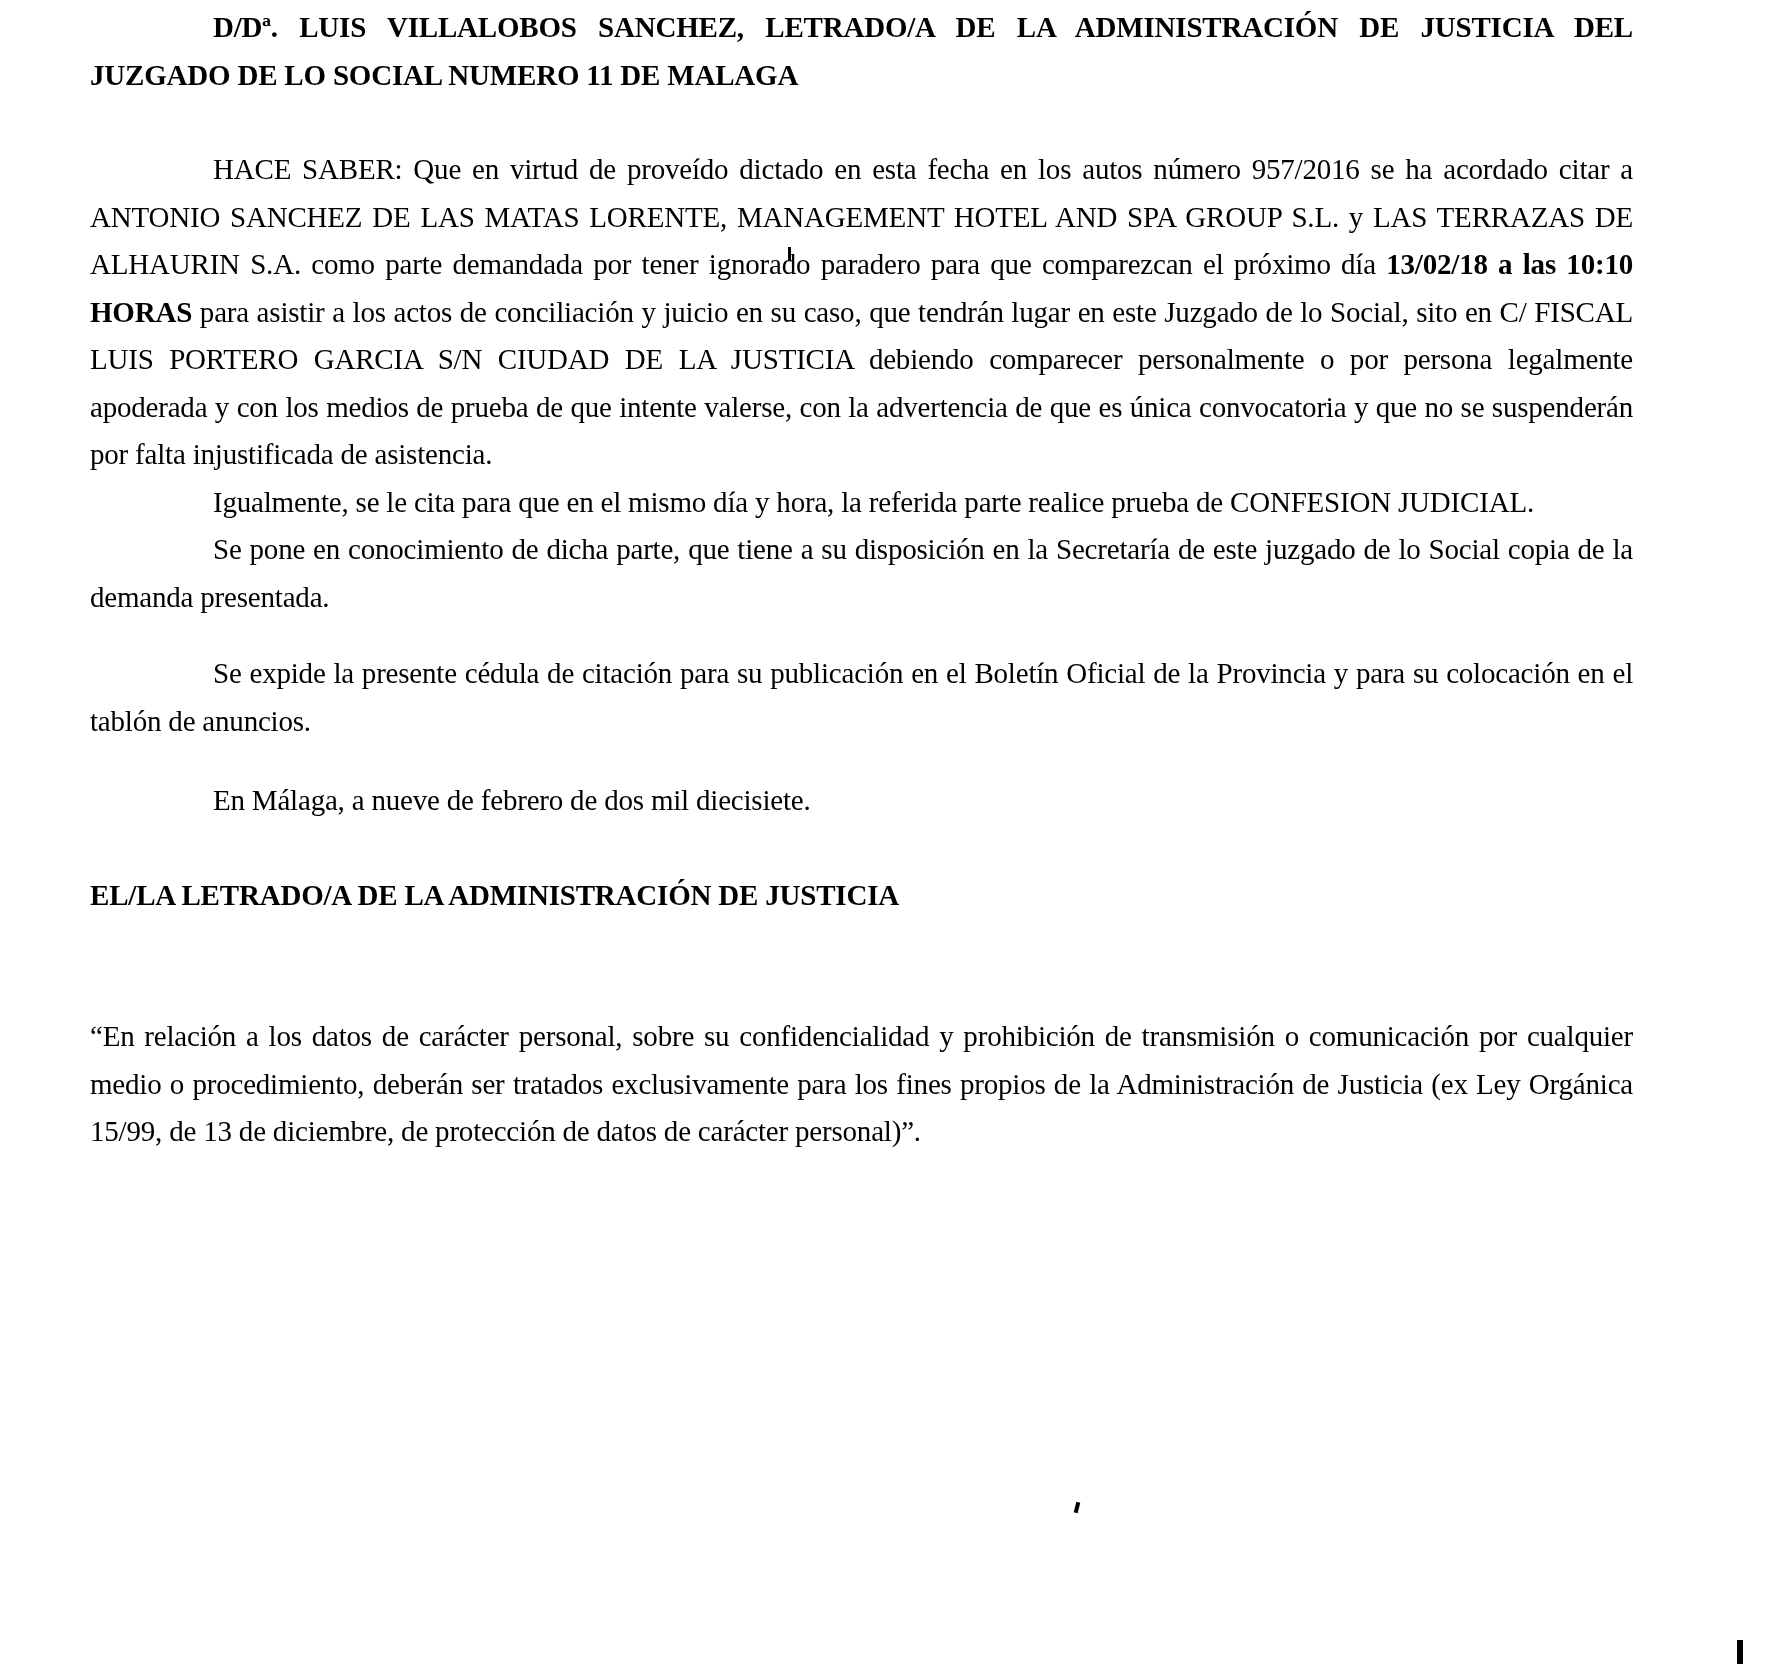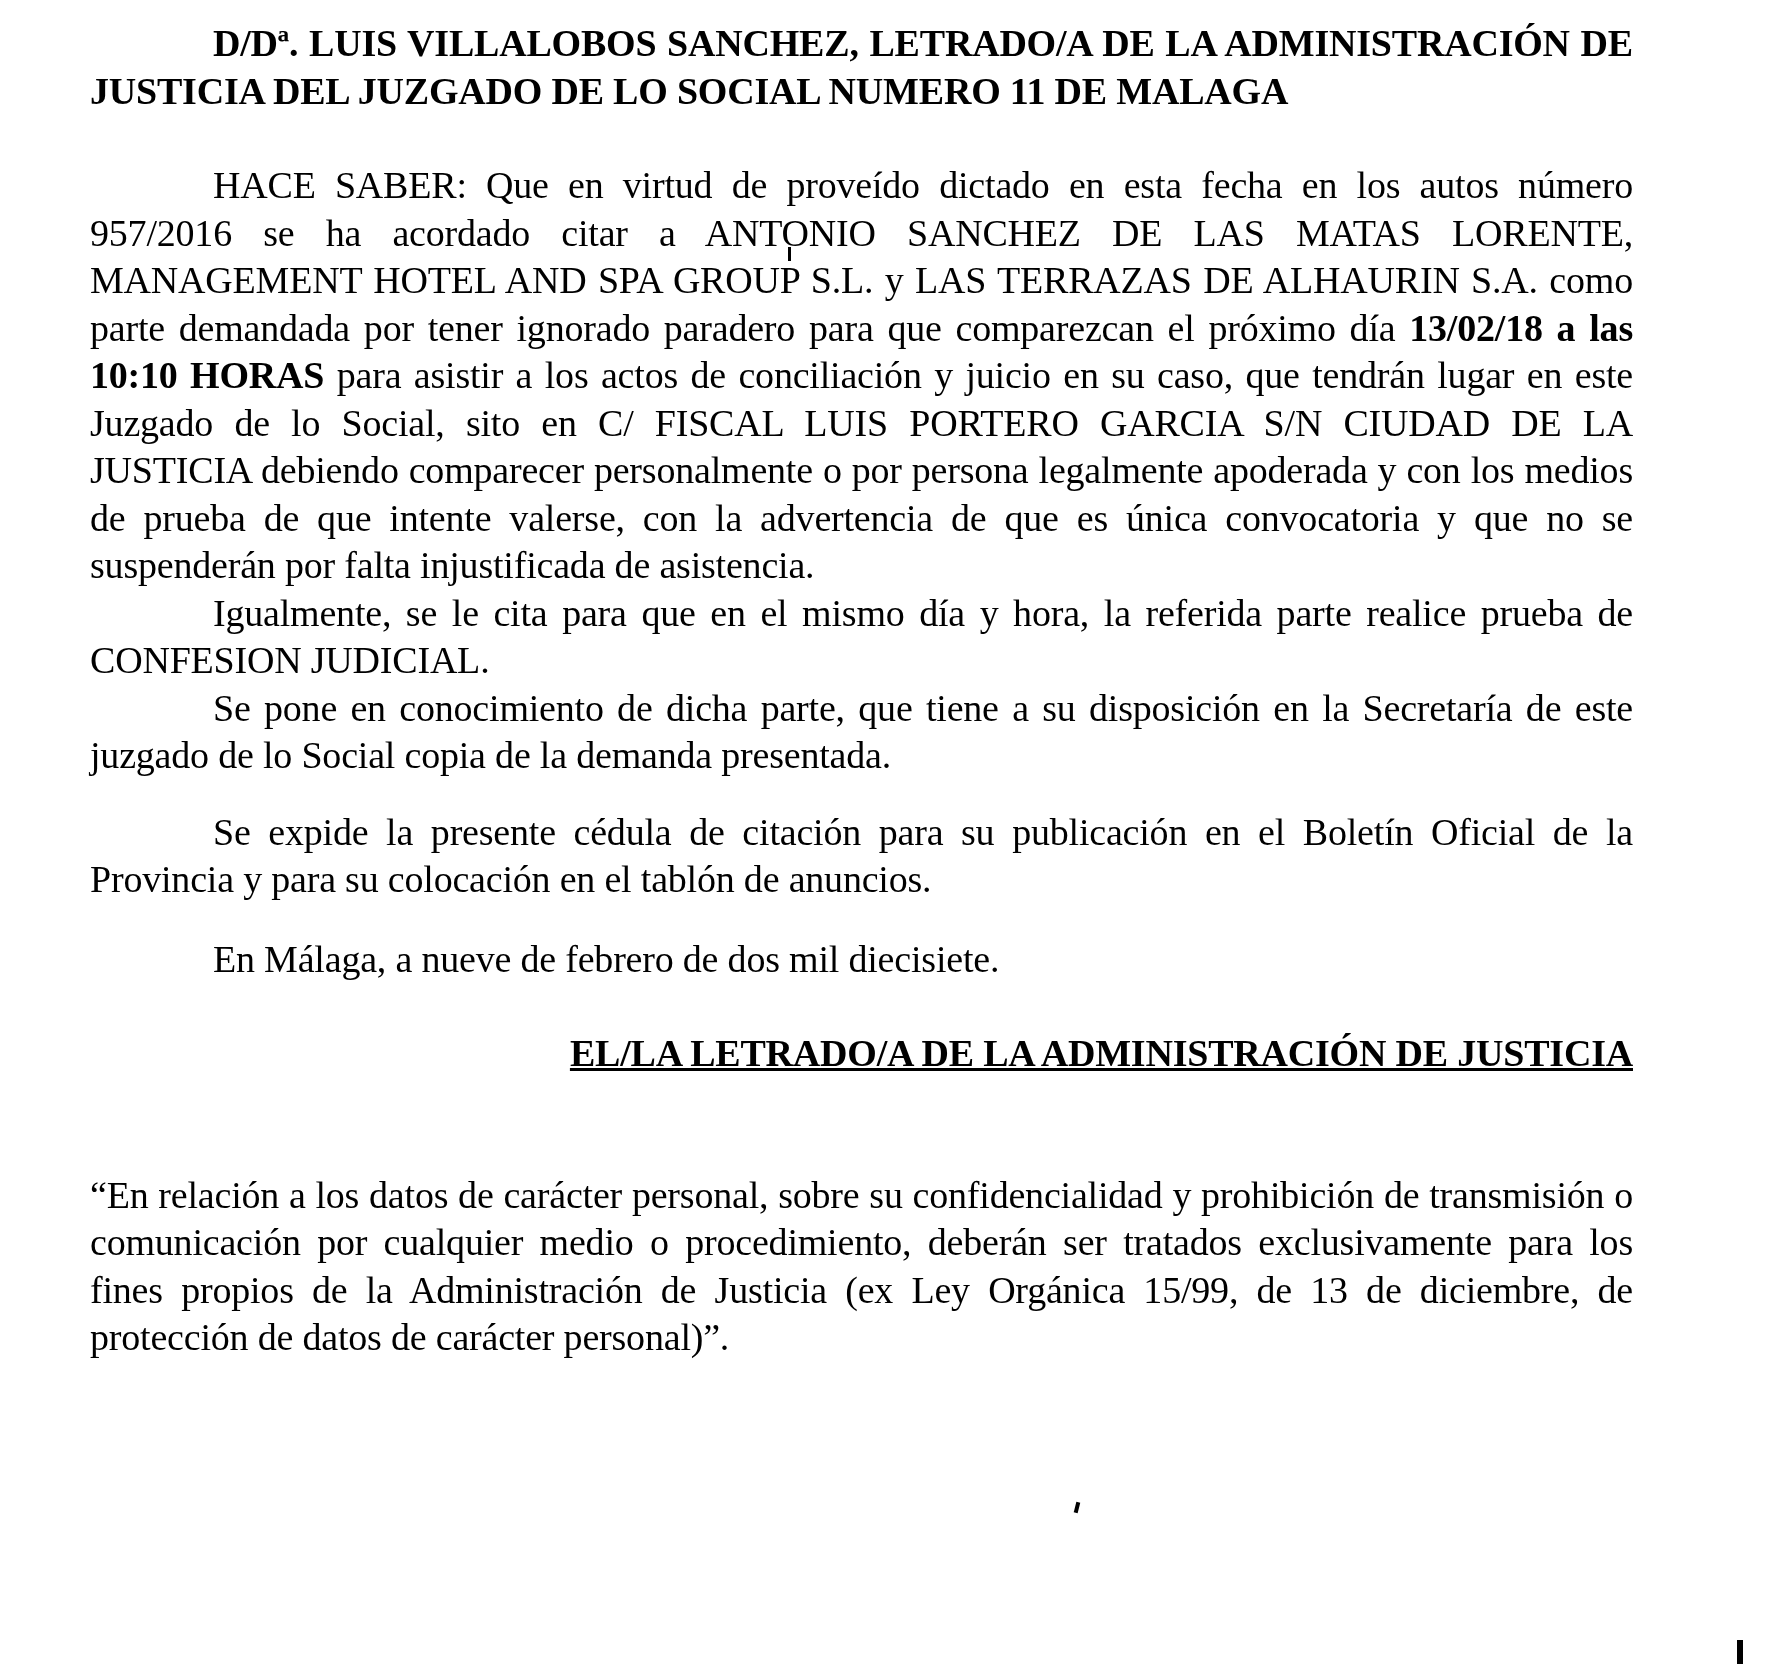--- a/index.html
+++ b/index.html
@@ -11,33 +11,33 @@
     position: relative;
     width: 1780px;
     height: 1664px;
     overflow: hidden;
     color: #000000;
     font-family: "Liberation Serif", "DejaVu Serif", serif;
   }
   .doc {
     position: absolute;
     left: 90px;
-    top: 20px;
+    top: 4px;
     width: 1543px;
-    font-size: 38px;
+    font-size: 29px;
     line-height: 47.5px;
     letter-spacing: -0.2px;
   }
   p.para {
     margin: 0;
     text-align: justify;
     text-indent: 123px;
   }
   p.para.no-indent { text-indent: 0; }
-  p.para.center { text-align: right; text-indent: 0; text-decoration: underline; }
+  p.para.center { text-align: left; text-indent: 0; }
   p.para.italic { }
   p.para .run-bold { font-weight: 700; }
   
   .artifact {
     position: absolute;
     background: #000;
   }
   .artifact.tick-1 { left: 788px; top: 247px; width: 3px; height: 14px; }
   .artifact.tick-2 { left: 1075px; top: 1502px; width: 4px; height: 11px; transform: rotate(14deg); }
   .artifact.bar-1  { left: 1737px; top: 1640px; width: 6px; height: 24px; }

